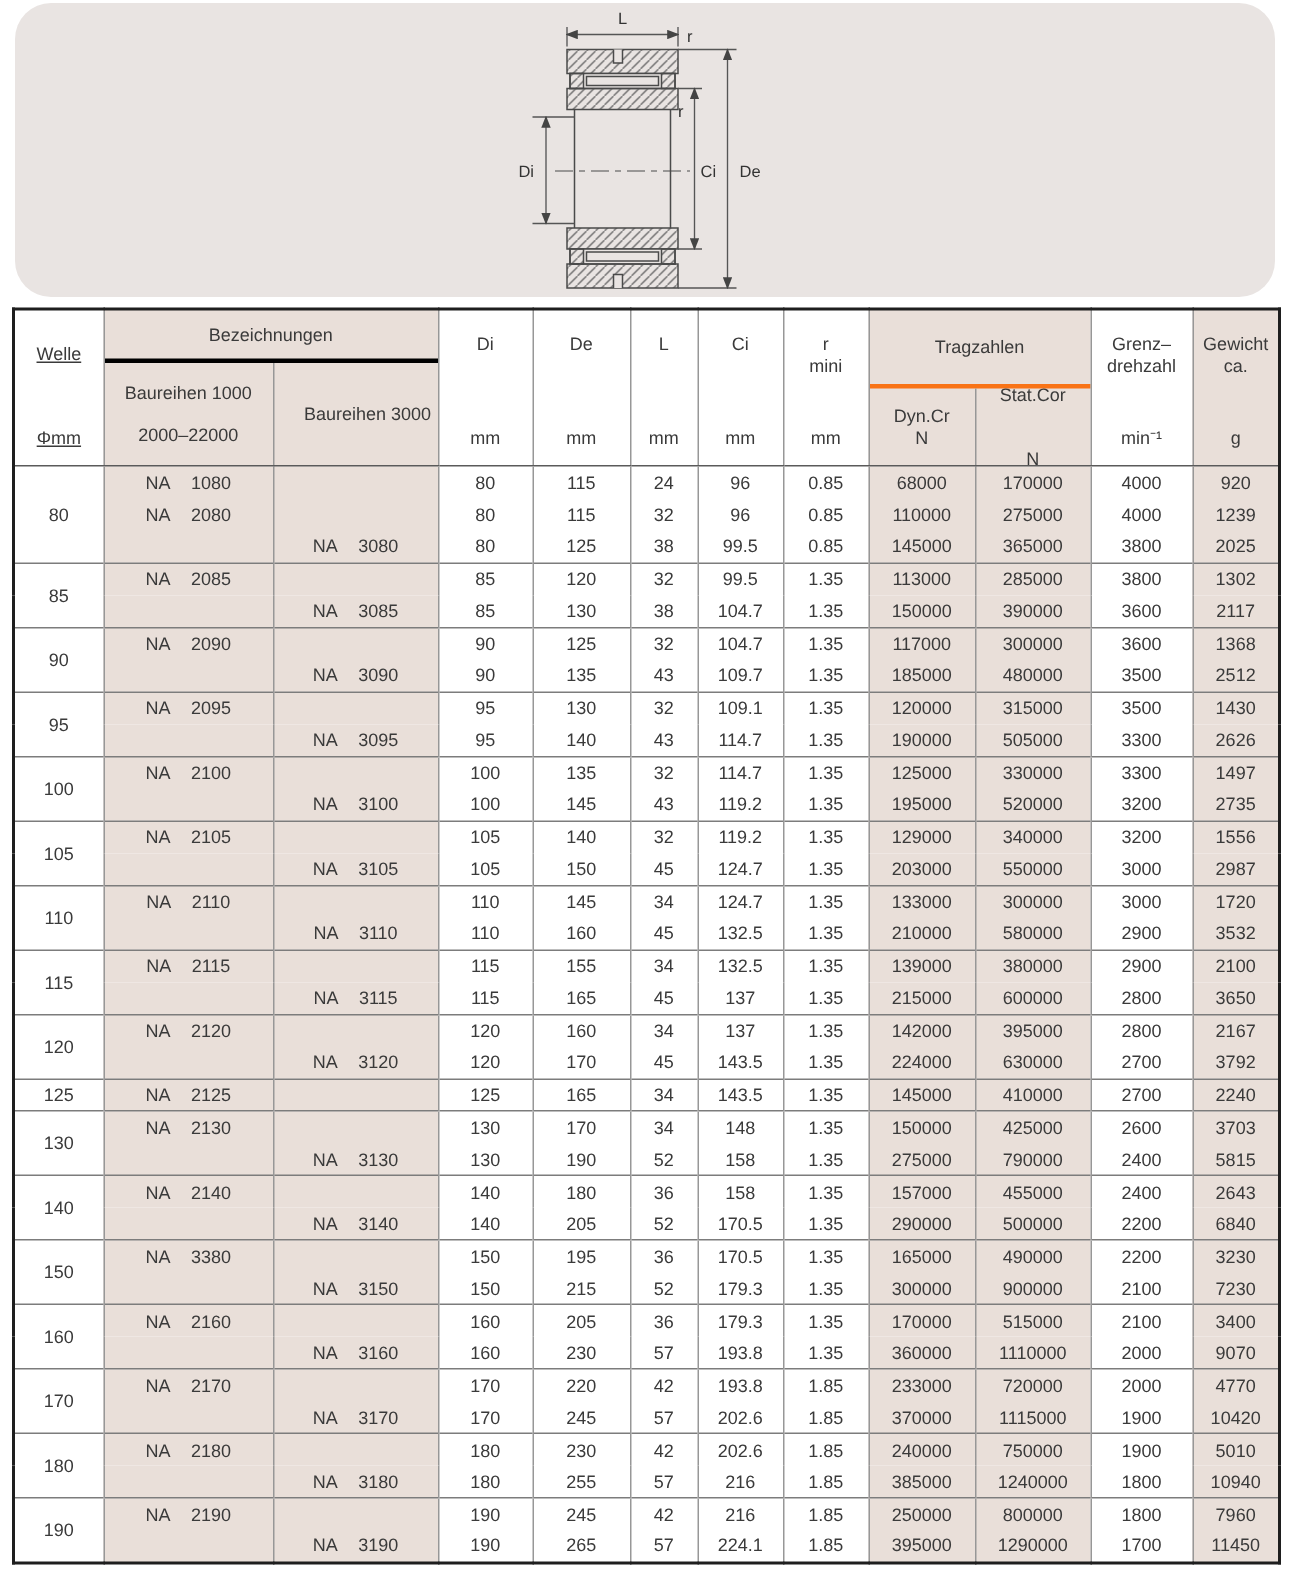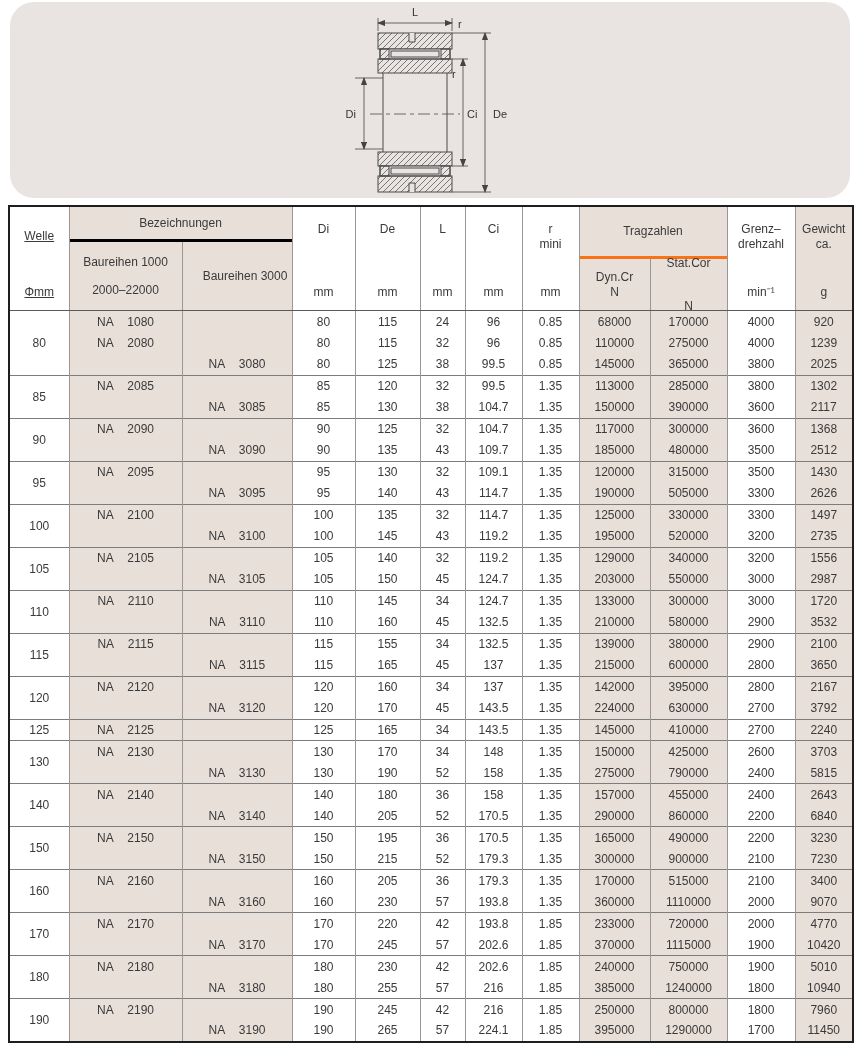--- a/index.html
+++ b/index.html
@@ -551,27 +551,27 @@
       </tr>
       <tr>
         <td class="des pink"></td>
         <td class="des pink">NA 3140</td>
         <td>140</td>
         <td>205</td>
         <td>52</td>
         <td>170.5</td>
         <td>1.35</td>
         <td class="pink">290000</td>
-        <td class="pink">860000</td>
+        <td class="pink">500000</td>
         <td>2200</td>
         <td class="pink">6840</td>
       </tr>
       <tr class="gstart">
         <td rowspan="2" class="welle">150</td>
-        <td class="des pink">NA 2150</td>
+        <td class="des pink">NA 3380</td>
         <td class="des pink"></td>
         <td>150</td>
         <td>195</td>
         <td>36</td>
         <td>170.5</td>
         <td>1.35</td>
         <td class="pink">165000</td>
         <td class="pink">490000</td>
         <td>2200</td>
         <td class="pink">3230</td>

